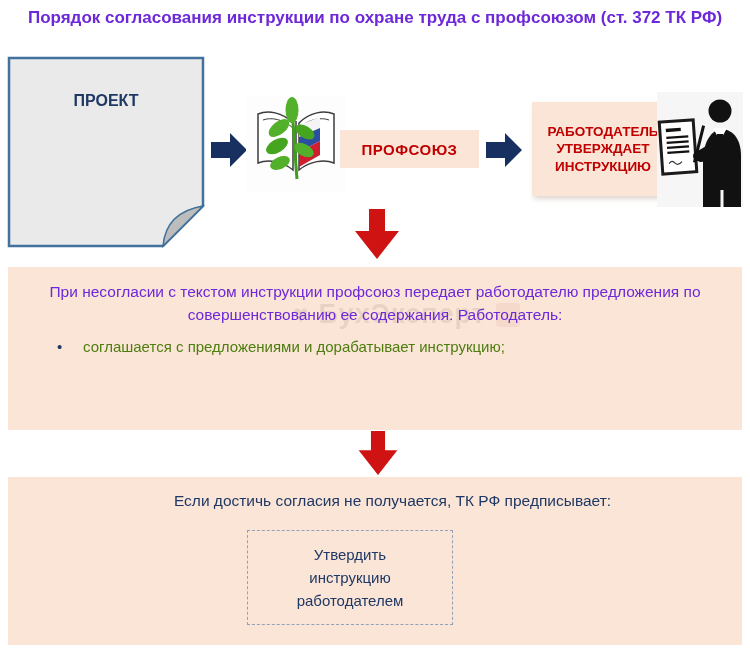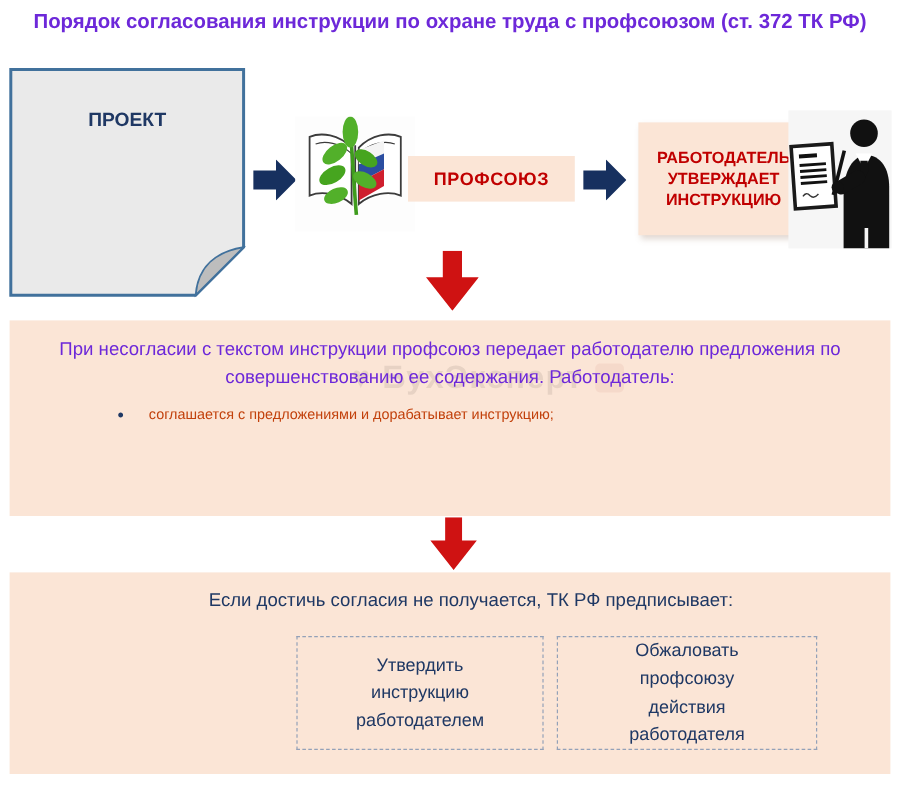--- a/index.html
+++ b/index.html
@@ -59,22 +59,22 @@
   .panel {
     position:absolute; left:8px; width:734px; background:#fbe5d6;
   }
   .panel-middle { top:267px; height:163px; }
   .panel-bottom { top:477px; height:168px; }
   .intro {
     position:relative; margin:13px 30px 0 30px; text-align:center;
     font-size:15.5px; color:#6d28d9; line-height:1.5;
   }
   .bullets {
-    position:relative; margin:9px 30px 0 0; padding-left:116px;
-    list-style:none; color:#c2410c; font-size:12px; line-height:1.5;
+    position:relative; margin:9px 30px 0 0; padding-left:75px;
+    list-style:none; color:#4d7c0f; font-size:15px; line-height:1.5;
   }
   .bullets li { position:relative; text-align:justify; margin-bottom:2px; }
   .bullets li::before {
     content:"•"; position:absolute; left:-26px; top:0; font-size:15px; color:#1f3864;
   }
   .watermark {
     position:absolute; left:285px; top:32px; display:flex; align-items:center; gap:10px;
     opacity:.13; color:#6b5a50; pointer-events:none;
   }
   .watermark .wm-heart { font-size:26px; }
@@ -188,18 +188,15 @@
 
   <svg class="arrow-down arrow-down-2" viewBox="0 0 44 50">
     <polygon points="14,0 30,0 30,22 44,22 22,50 0,22 14,22" fill="#cf1212"></polygon>
   </svg>
 
   <div class="panel panel-bottom">
     <div class="bottom-heading">Если достичь согласия не получается, ТК РФ предписывает:</div>
     <div class="option-box option-2">
       <div class="opt-inner">Утвердить инструкцию работодателем</div>
     </div>
-    <div class="option-box option-3">
-      <div class="opt-inner">Обжаловать профсоюзу действия работодателя</div>
-    </div>
   </div>
 
 </div>
 
 </body></html>

